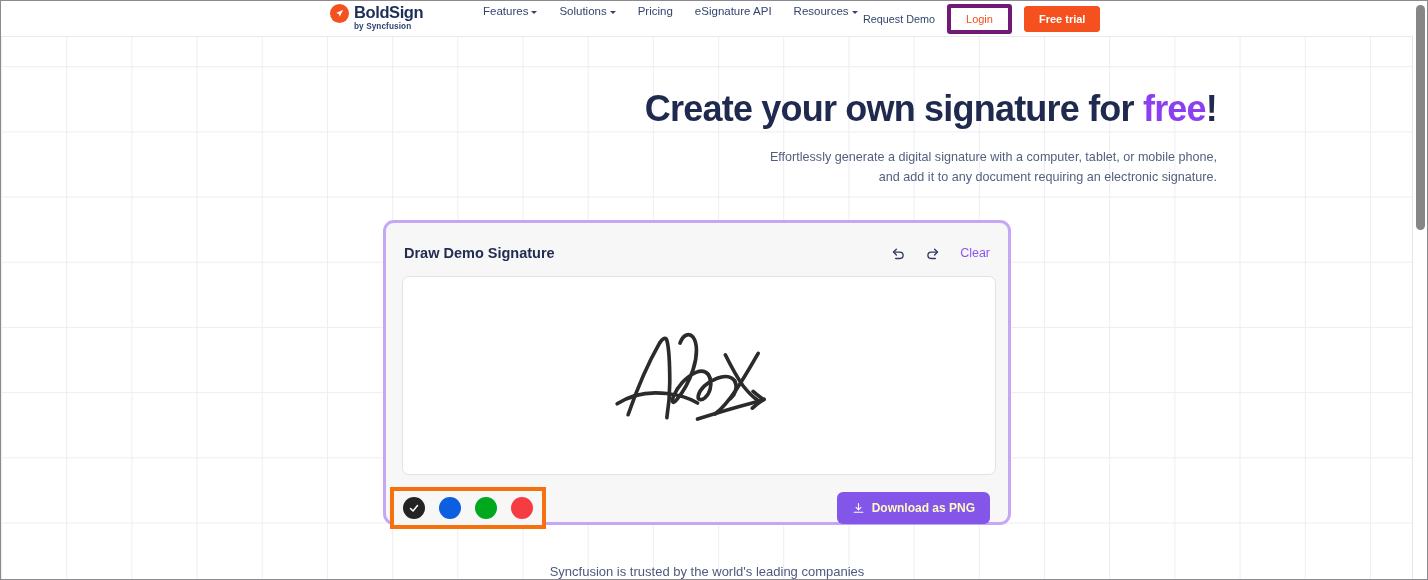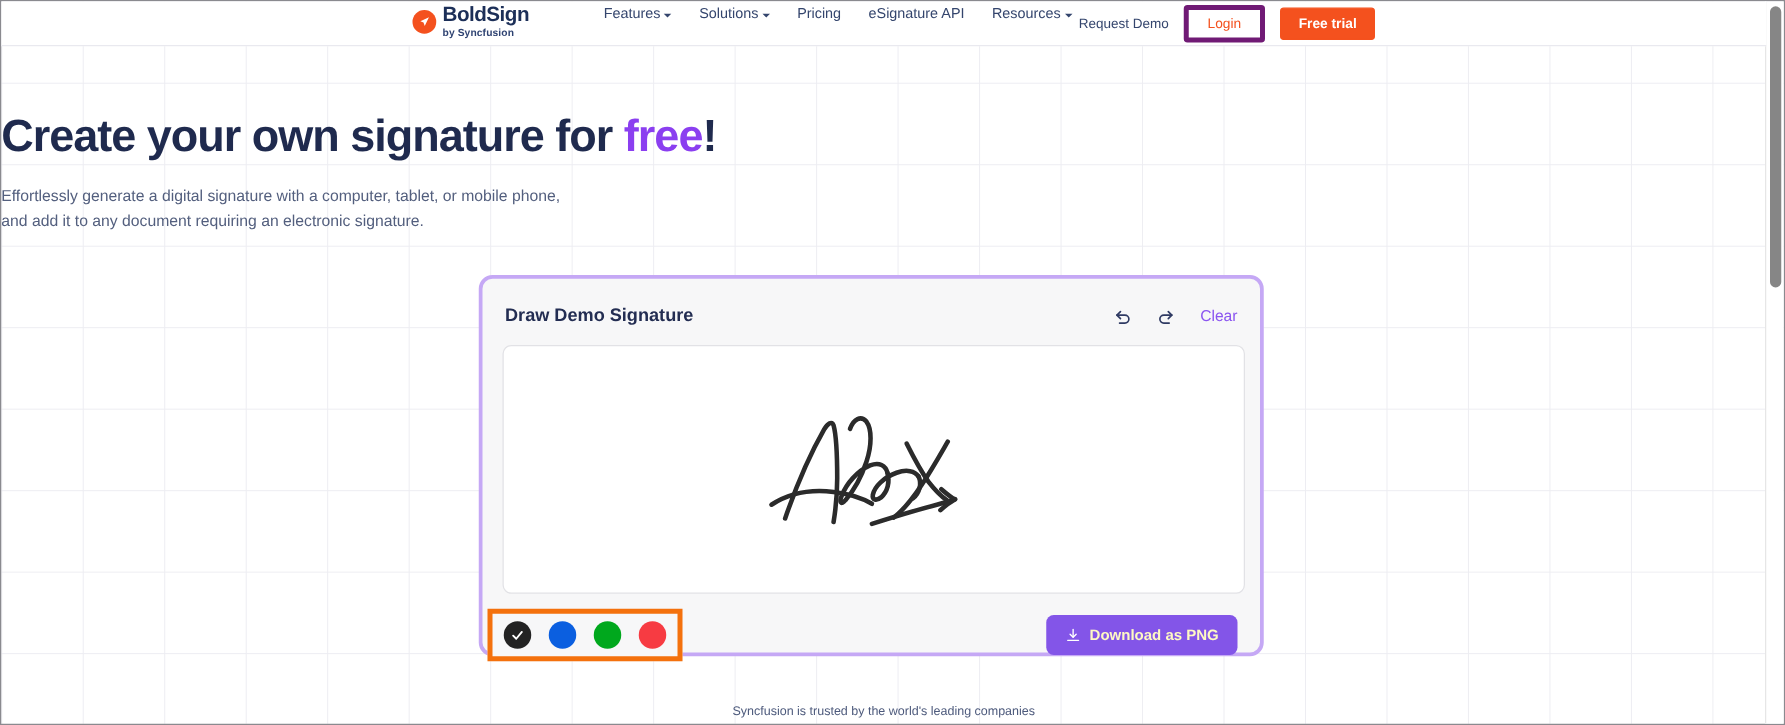--- a/index.html
+++ b/index.html
@@ -24,21 +24,21 @@
   .navbar {
     position: absolute; top: 0; left: 0;
     width: 1412px; height: 36px;
     background: #ffffff;
     border-bottom: 1px solid #e9e9ef;
     display: flex; align-items: center;
     z-index: 10;
   }
   .logo-wrap {
     position: absolute; left: 329px; top: 3px;
-    display: flex; align-items: center; gap: 5px;
+    display: flex; gap: 5px;
   }
   .logo-mark {
     width: 19px; height: 19px; border-radius: 50%;
     background: #f4511e;
     display: flex; align-items: center; justify-content: center;
     flex-shrink: 0;
   }
   .logo-text { display: flex; flex-direction: column; line-height: 1; }
   .logo-name {
     font-size: 16.5px; font-weight: bold; color: #1c2f58;
@@ -78,21 +78,21 @@
     white-space: nowrap;
   }
   .btn-trial {
     font-size: 11px; color: #ffffff; background: #f4511e;
     border: 1px solid #f4511e; border-radius: 3px;
     padding: 6px 14px; cursor: pointer; font-weight: bold;
     white-space: nowrap;
   }
 
   
-  .hero { position: absolute; top: 86px; left: 0; width: 1204px; text-align: left; }
+  .hero { position: absolute; top: 86px; left: 12px; width: 1204px; text-align: right; }
   .hero h1 {
     font-size: 36px; font-weight: bold; color: #1f2a4e;
     letter-spacing: -0.8px; line-height: 1.2;
   }
   .hero h1 .accent { color: #8b3ff0; }
   .hero p {
     margin-top: 18px;
     font-size: 12.6px; color: #535f7e; line-height: 1.55;
   }
 
@@ -150,21 +150,21 @@
     border: none; border-radius: 6px;
     padding: 9px 15px;
     display: flex; align-items: center; gap: 7px;
     cursor: pointer;
   }
 
   
   .trust {
     position: absolute; top: 563px; left: 0; width: 1412px;
     text-align: center;
-    font-size: 10px; color: #4d5a7c;
+    font-size: 13px; color: #4d5a7c;
   }
 
   
   .scrollbar {
     position: absolute; right: 0; top: 0;
     width: 15px; height: 578px;
     background: #ffffff;
     border-left: 1px solid #e6e6e6;
   }
   .scroll-thumb {

